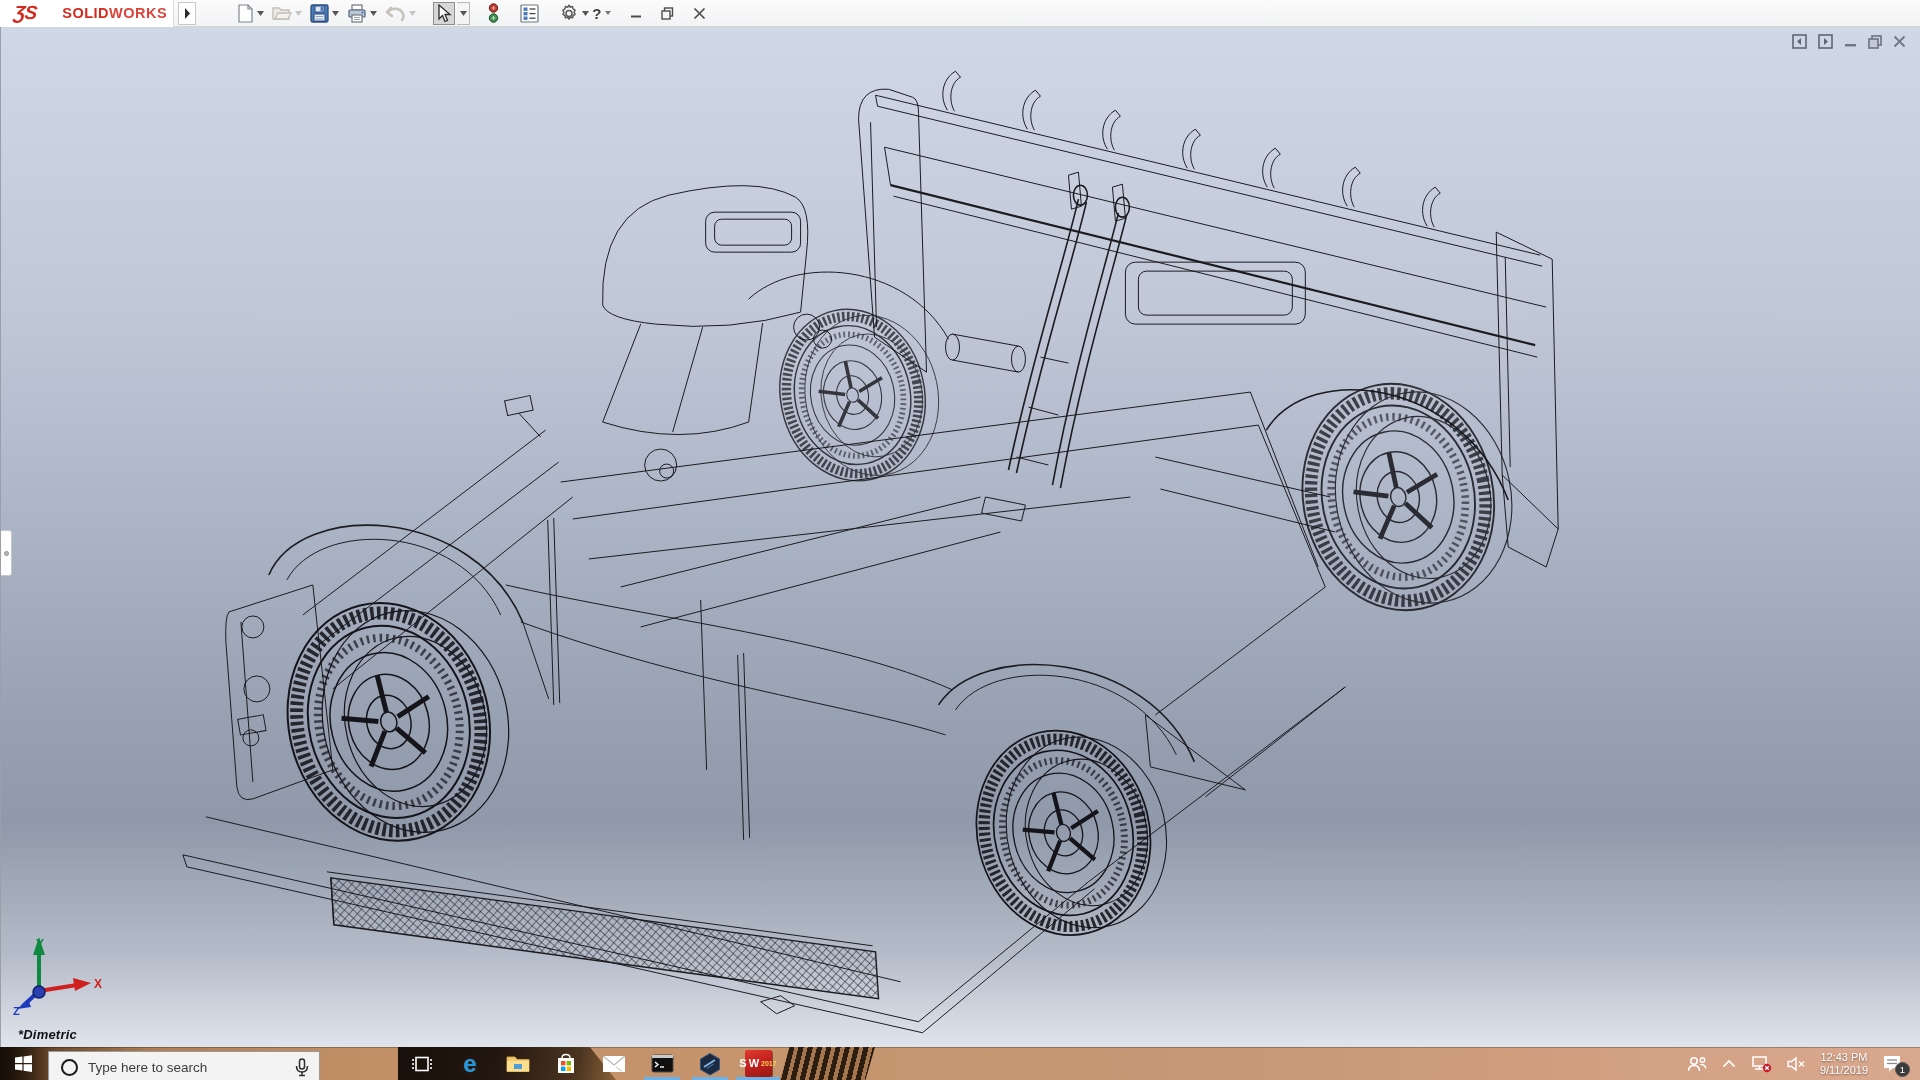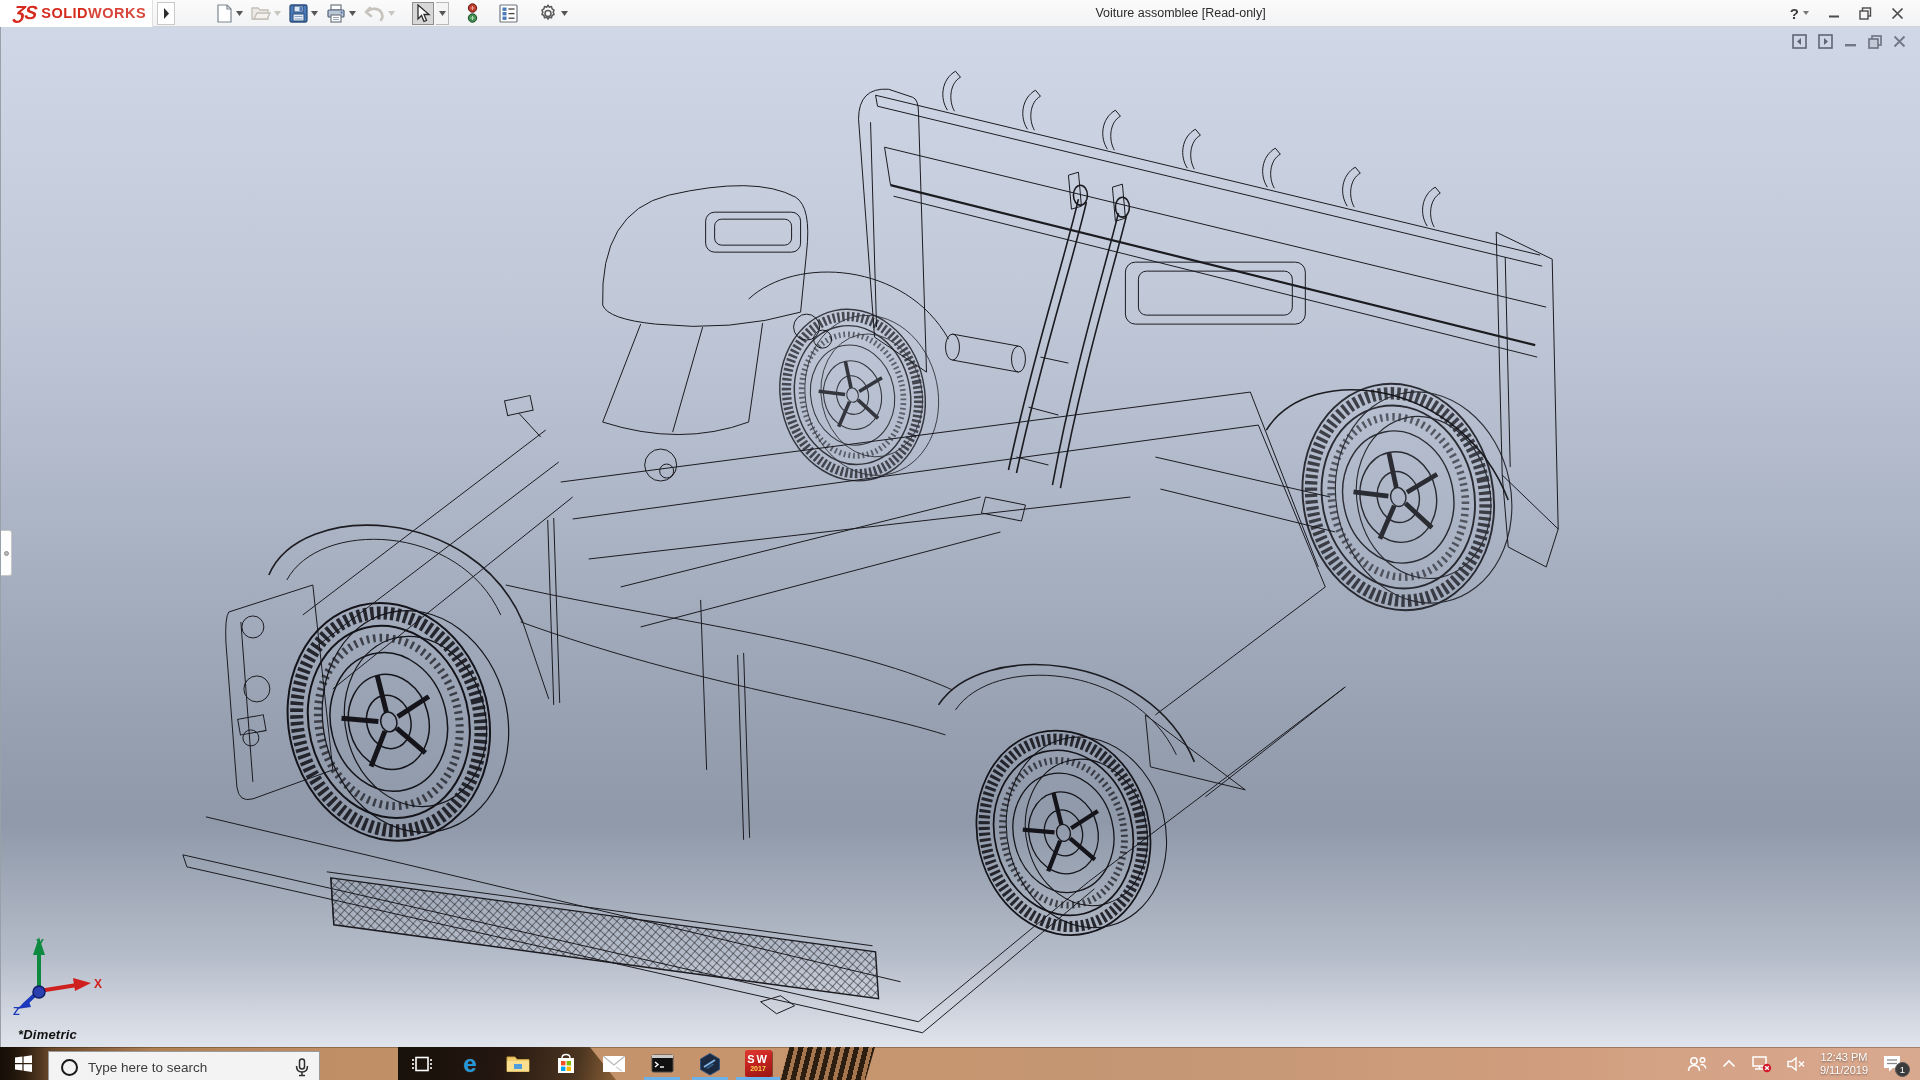--- a/index.html
+++ b/index.html
@@ -8,21 +8,21 @@
   .screen { position:relative; width:1920px; height:1080px; }
 
   
   .titlebar { position:absolute; top:0; left:0; right:0; height:27px;
     background:linear-gradient(#fbfbfc,#f2f3f4); border-bottom:1px solid #d4d4d6;
     display:flex; align-items:center; }
   .logo-wrap { display:flex; align-items:center; height:27px; padding:0 6px 0 14px;
     background:#fff; border-right:1px solid #e0e0e0; }
   .logo-mark { color:#d52b1e; font-size:19px; font-weight:700; font-style:italic;
     letter-spacing:-1px; margin-right:5px; transform:skewX(-6deg); }
-  .brand-bold { color:#d52b1e; font-size:14.5px; font-weight:700; letter-spacing:.5px; }
+  .brand-bold { color:#d52b1e; font-size:14.5px; font-weight:700; letter-spacing:.5px;margin-left:21px; }
   .brand-light { color:#d8463b; font-size:14.5px; font-weight:700; letter-spacing:.5px; }
   .flyout-btn { width:18px; height:23px; margin-left:4px; border:1px solid #c9c9c9;
     background:#fff; display:flex; align-items:center; justify-content:center; }
   .flyout-btn svg { display:block; }
 
   .toolbar { display:flex; align-items:center; gap:2px; margin-left:38px; height:27px; }
   .tool { display:flex; align-items:center; height:23px; padding:0 2px; border:1px solid transparent; }
   .tool svg { display:block; }
   .caret { margin-left:3px; }
   .tool.pressed { background:#d7d7d8; border:1px solid #8f8f90; }
@@ -77,21 +77,21 @@
   .mic { margin-right:10px; display:flex; }
 
   .tb-icons { position:absolute; left:398px; top:0; height:33px; display:flex; }
   .tb-app { width:48px; height:33px; display:flex; align-items:center; justify-content:center;
     position:relative; }
   .underline { position:absolute; bottom:0; left:6px; right:6px; height:3px; background:#6cb2e8; }
   .underline.wide { left:2px; right:2px; }
   .edge-e { color:#2196d8; font-size:24px; font-weight:700; line-height:24px;
     text-shadow:0 0 1px rgba(255,255,255,.4); }
   .sw-badge { width:27px; height:27px; background:linear-gradient(160deg,#e03a30 0%,#c4221f 45%,#971713 100%);
-    border-radius:2px; display:flex; flex-direction:column; align-items:center; justify-content:center;
+    border-radius:2px; display:flex; flex-direction:row; align-items:center; justify-content:center;
     box-shadow:1px 1px 0 rgba(60,0,0,.5); }
   .sw-badge .l1 { color:#fff; font-size:11px; font-weight:700; letter-spacing:2px; line-height:11px; }
   .sw-badge .l2 { color:#ffd34d; font-size:7px; font-weight:700; line-height:8px; }
 
   .tray { position:absolute; right:0; top:0; height:33px; display:flex; align-items:center; gap:14px;
     padding-right:18px; }
   .tray-item { display:flex; align-items:center; justify-content:center; }
   .clock { text-align:center; color:#fff; font-size:11px; line-height:13px;
     text-shadow:0 1px 2px rgba(0,0,0,.45); }
   .action-center { position:relative; }
@@ -238,21 +238,20 @@
             </svg>
         </span>
         <span class="caret">
           <svg width="7" height="5" viewBox="0 0 7 5">
               <path d="M0,0 h7 l-3.5,5 z" fill="#555"></path>
             </svg>
         </span>
       </div>
     </div>
 
-    <div class="doc-title">Voiture assomblee [Read-only]</div>
 
     <div class="win-controls">
       <div class="wc" style="gap:4px;">
         <span style="font-size:15px;color:#3e3e3e;font-weight:700;">?</span>
         <svg width="6" height="4" viewBox="0 0 6 4">
             <path d="M0,0 h6 l-3,4 z" fill="#777"></path>
           </svg>
       </div>
       <div class="wc">
         <svg width="12" height="12" viewBox="0 0 12 12">

